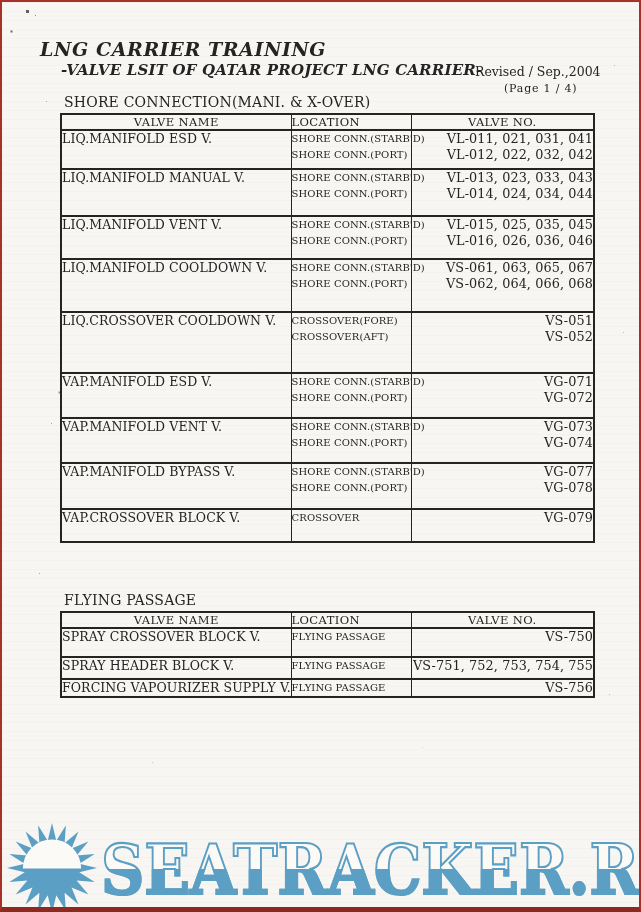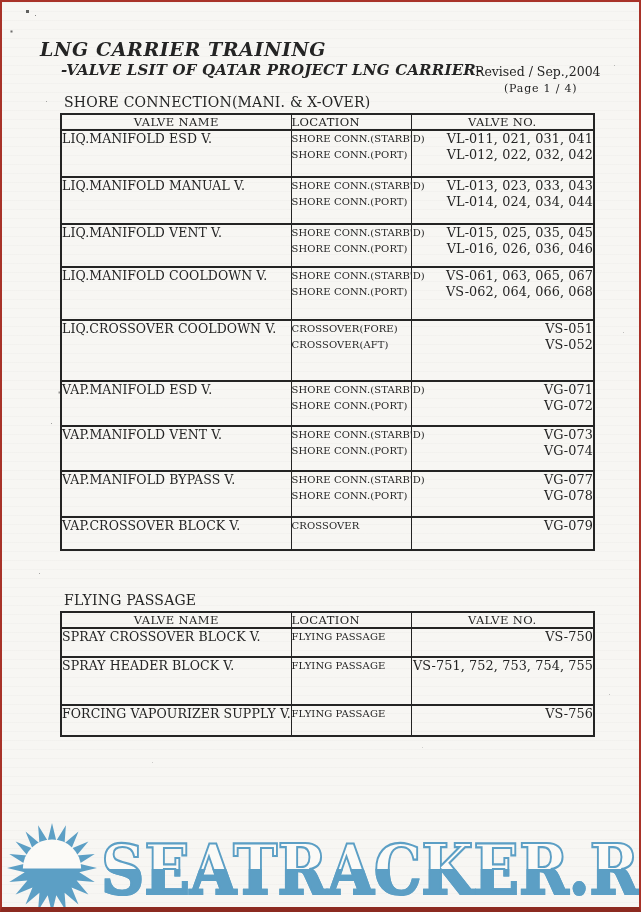--- a/index.html
+++ b/index.html
@@ -90,21 +90,21 @@
             <col class="c3">
           </colgroup>
       <thead>
         <tr style="height: 15px;">
           <th class="h1">VALVE NAME</th>
           <th class="h2">LOCATION</th>
           <th class="h3">VALVE NO.</th>
         </tr>
       </thead>
       <tbody>
-  <tr style="height: 47px;">
+  <tr style="height: 39px;">
     <td class="name-cell">LIQ.MANIFOLD ESD V.</td>
     <td class="loc-cell">
                 <div class="line">SHORE CONN.(STARB'D)</div>
                 <div class="line">SHORE CONN.(PORT)</div>
               </td>
     <td class="no-cell">
                 <div class="line">VL-011, 021, 031, 041</div>
                 <div class="line">VL-012, 022, 032, 042</div>
               </td>
   </tr>
@@ -226,31 +226,31 @@
   <tr style="height: 29px;">
     <td class="name-cell">SPRAY CROSSOVER BLOCK V.</td>
     <td class="loc-cell">
                 <div class="line">FLYING PASSAGE</div>
               </td>
     <td class="no-cell">
                 <div class="line">VS-750</div>
               </td>
   </tr>
 
-  <tr style="height: 48px; padding-left: 28px;">
+  <tr style="height: 22px; padding-left: 28px;">
     <td class="name-cell">SPRAY HEADER BLOCK V.</td>
     <td class="loc-cell">
                 <div class="line">FLYING PASSAGE</div>
               </td>
     <td class="no-cell">
                 <div class="line">VS-751, 752, 753, 754, 755</div>
               </td>
   </tr>
 
-  <tr style="height: 31px; padding-left: 41px;">
+  <tr style="height: 18px; padding-left: 41px;">
     <td class="name-cell">FORCING VAPOURIZER SUPPLY V.</td>
     <td class="loc-cell">
                 <div class="line">FLYING PASSAGE</div>
               </td>
     <td class="no-cell">
                 <div class="line">VS-756</div>
               </td>
   </tr>
 </tbody>
     </table>

